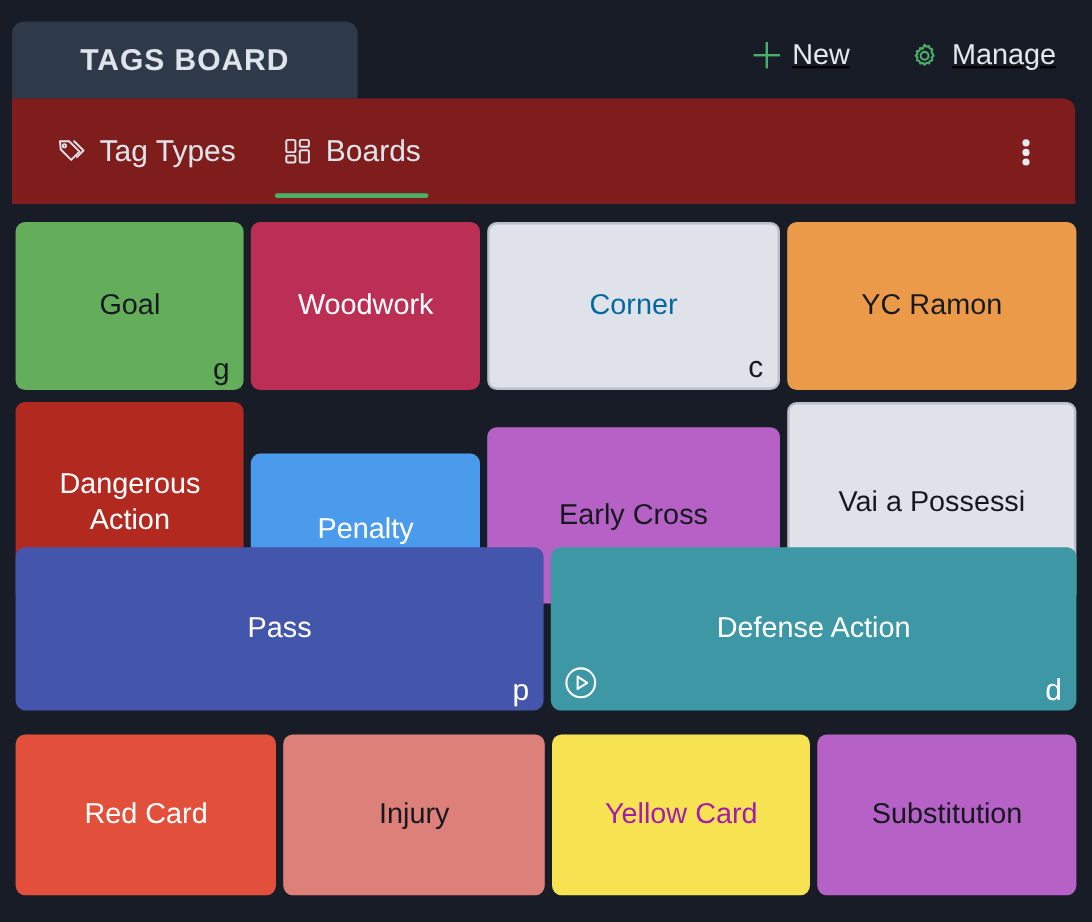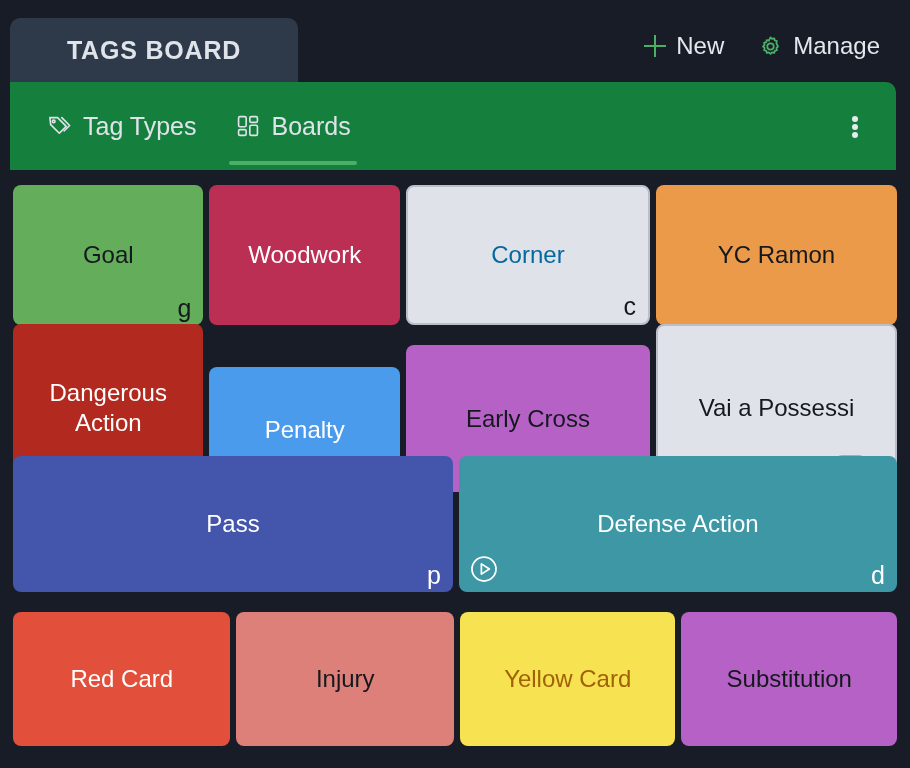--- a/index.html
+++ b/index.html
@@ -46,21 +46,22 @@
     font-weight: bold;
     letter-spacing: 0.8px;
   }
 
   .header-actions {
     position: absolute;
     right: 30px;
     top: 32px;
     display: flex;
     align-items: center;
-    gap: 34px;
+    gap: 50px;
+    text-decoration: underline;
   }
 
   .hdr-btn {
     display: flex;
     align-items: center;
     gap: 10px;
     cursor: pointer;
   }
 
   .hdr-btn-label {
@@ -82,21 +83,21 @@
   .plus-icon::before { left: 0; top: 10px; width: 22px; height: 2px; }
   .plus-icon::after  { top: 0; left: 10px; height: 22px; width: 2px; }
 
   
   .tabbar {
     position: absolute;
     left: 10px;
     top: 82px;
     width: 886px;
     height: 88px;
-    background: #15803d;
+    background: #7f1d1d;
     border-radius: 0 10px 0 0;
   }
 
   .tabs {
     position: absolute;
     left: 20px;
     top: 0;
     height: 88px;
     display: flex;
     align-items: center;
@@ -159,21 +160,21 @@
   }
 
   .row {
     position: absolute;
     left: 13px;
     width: 884px;
     display: flex;
     gap: 6px;
   }
   .row.r1 { top: 3px;   height: 140px; }
-  .row.r2 { top: 142px; height: 168px; justify-content: flex-end; }
+  .row.r2 { top: 153px; height: 168px; justify-content: flex-end; }
   .row.r3 { top: 274px; height: 136px; }
   .row.r4 { top: 430px; height: 134px; }
 
   .tile {
     position: relative;
     border-radius: 8px;
     display: flex;
     align-items: center;
     justify-content: center;
     overflow: hidden;
@@ -363,21 +364,21 @@
         </div>
       </div>
     <div class="row r4">
         <div class="tile" style="background: rgb(226, 80, 60); width: 220px;">
           <div class="tile-label" style="color: rgb(255, 255, 255);">Red Card</div>
         </div>
         <div class="tile" style="background: rgb(221, 128, 121); width: 220px;">
           <div class="tile-label" style="color: rgb(21, 24, 30);">Injury</div>
         </div>
         <div class="tile" style="background: rgb(247, 226, 81); width: 218px;">
-          <div class="tile-label" style="color: #a16207;">Yellow Card</div>
+          <div class="tile-label" style="color: #a21caf;">Yellow Card</div>
         </div>
         <div class="tile" style="background: rgb(182, 97, 198); width: 218px;">
           <div class="tile-label" style="color: rgb(21, 24, 30);">Substitution</div>
         </div>
       </div>
   </div>
 
 </div>
 
 </body></html>

